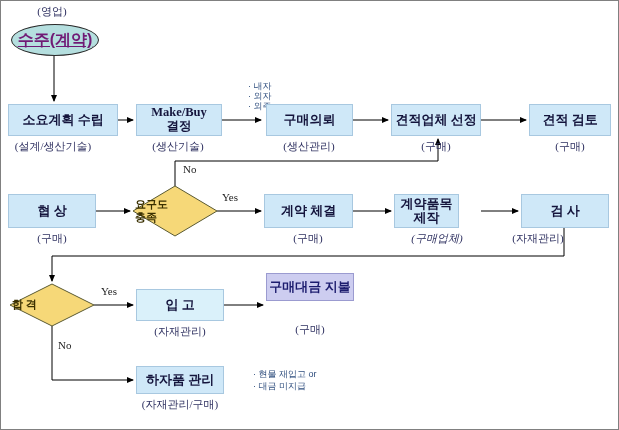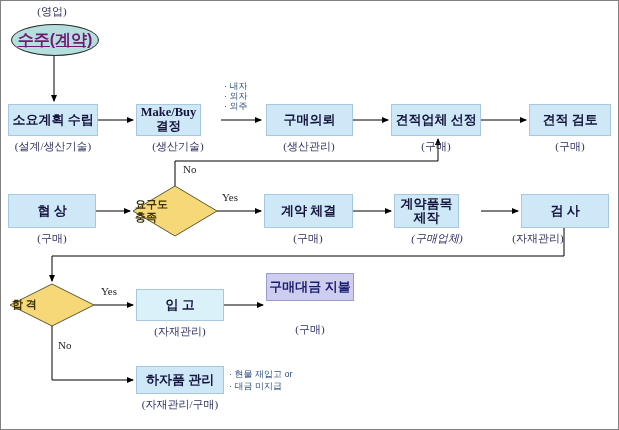--- a/index.html
+++ b/index.html
@@ -46,21 +46,21 @@
     color:var(--edge_label_text,#222);
     font-size:11px;
   }
   .annotation{
     position:absolute;
     color:var(--annotation_text,#2f4e7e);
     font-family:"Liberation Sans", sans-serif;
     font-size:9px;line-height:1.12;
     white-space:nowrap;
   }
-  .annotation span{display:block;}
+  .annotation span{display:block;margin-left:24px;}
   .two-line span{display:block;}
   #node-payment{
     background:var(--payment_fill,#cdcdf0);
     border:1px solid var(--payment_border,#9b9bd0);
     color:var(--payment_text,#1c1c6e);
     font-family:"Liberation Sans", sans-serif;
   }
   #node-warehousing{background:var(--receiving_fill,#daf1fa);}
   #node-make-buy{font-size:12.5px;}
 </style>
@@ -91,24 +91,24 @@
       <path d="M223,304 H262" marker-end="url(#arw)"></path>
       <path d="M51,325 V379 H132" marker-end="url(#arw)"></path>
     </g>
     <polygon points="174,185 216,210 174,235 132,210" style="fill:var(--diamond_fill,#f6d878);stroke:var(--diamond_border,#5a5a32);stroke-width:1;"></polygon>
     <polygon points="51,283 93,304 51,325 9,304" style="fill:var(--diamond_fill,#f6d878);stroke:var(--diamond_border,#5a5a32);stroke-width:1;"></polygon>
   </svg>
 
   <div class="caption" style="left:-9px;top:3px;">(영업)</div>
   <div class="node ellipse" id="node-order" style="left:10px;top:23px;width:88px;height:32px;">수주(계약)</div>
 
-  <div class="node" style="left:7px;top:103px;width:90px;height:32px;">소요계획 수립</div>
+  <div class="node" style="left:7px;top:103px;width:110px;height:32px;">소요계획 수립</div>
   <div class="caption" style="left:-8px;top:138px;">(설계/생산기술)</div>
 
-  <div class="node two-line" id="node-make-buy" style="left:135px;top:103px;width:65px;height:32px;">
+  <div class="node two-line" id="node-make-buy" style="left:135px;top:103px;width:86px;height:32px;">
     <div>
       <span>Make/Buy</span>
       <span>결정</span>
     </div>
   </div>
   <div class="caption" style="left:117px;top:138px;">(생산기술)</div>
 
   <div class="annotation" style="left:223px;top:80px;">
     <span>· 내자</span>
     <span>· 외자</span>

